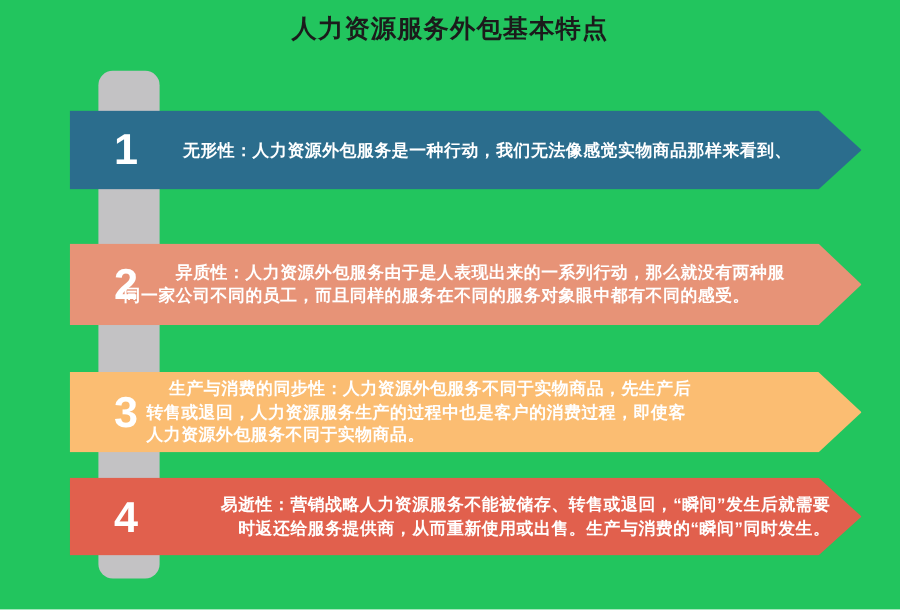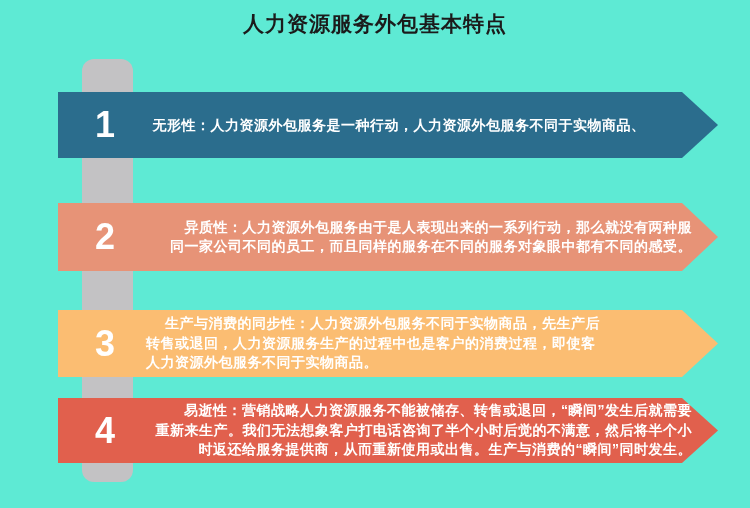--- a/index.html
+++ b/index.html
@@ -1,17 +1,17 @@
 <!DOCTYPE html>
 <html><head>
 <meta charset="utf-8">
 <style>
   html,body{margin:0;padding:0;background:#ffffff;}
   .canvas{
-    position:relative;width:750px;height:508px;background:#5eead4;
+    position:relative;width:750px;height:508px;background:#22c55e;
     font-family:"Liberation Sans",sans-serif;overflow:hidden;
   }
   .title{
     position:absolute;top:10px;left:0;width:100%;margin:0;
     text-align:center;font-family:"Liberation Serif",serif;
     font-size:21px;font-weight:bold;letter-spacing:1px;color:#1b1b1b;
   }
   .vbar{
     position:absolute;left:82px;top:59px;width:51px;height:423px;
     border-radius:12px;background:#c3c2c4;
@@ -28,38 +28,38 @@
     position:absolute;left:26px;top:0;bottom:0;width:42px;
     display:flex;align-items:center;justify-content:center;
     color:#ffffff;font-size:36px;font-weight:bold;
   }
   .text{
     position:absolute;top:0;bottom:0;right:26px;
     display:flex;flex-direction:column;justify-content:center;
     color:#ffffff;font-weight:bold;font-size:14px;letter-spacing:0.5px;
   }
   .t1{left:80px;line-height:20px;}
-  .t2{left:45px;line-height:19.5px;text-align:right;}
-  .t3{left:64px;line-height:19.5px;margin-left:24px;}
+  .t2{left:45px;line-height:19.5px;}
+  .t3{left:64px;line-height:19.5px;}
   .t4{left:55px;line-height:19.5px;text-align:right;}
   .line{white-space:pre;}
 </style>
 </head>
 <body>
 
 <div class="canvas">
 
   <h1 class="title">人力资源服务外包基本特点</h1>
 
   <div class="vbar" style="background: rgb(195, 194, 196);"></div>
 
   <div class="banner b1" style="background: rgb(43, 109, 141);">
     <span class="num">1</span>
     <div class="text t1">
-      <div class="line">　无形性：人力资源外包服务是一种行动，人力资源外包服务不同于实物商品、</div>
+      <div class="line">　无形性：人力资源外包服务是一种行动，我们无法像感觉实物商品那样来看到、</div>
     </div>
   </div>
 
   <div class="banner b2" style="background: rgb(231, 147, 119);">
     <span class="num">2</span>
     <div class="text t2">
       <div class="line">　　　异质性：人力资源外包服务由于是人表现出来的一系列行动，那么就没有两种服</div>
       <div class="line">同一家公司不同的员工，而且同样的服务在不同的服务对象眼中都有不同的感受。</div>
     </div>
   </div>
@@ -70,18 +70,17 @@
       <div class="line">　 生产与消费的同步性：人力资源外包服务不同于实物商品，先生产后</div>
       <div class="line">转售或退回，人力资源服务生产的过程中也是客户的消费过程，即使客</div>
       <div class="line">人力资源外包服务不同于实物商品。</div>
     </div>
   </div>
 
   <div class="banner b4" style="background: rgb(225, 96, 77);">
     <span class="num">4</span>
     <div class="text t4">
       <div class="line">　 易逝性：营销战略人力资源服务不能被储存、转售或退回，“瞬间”发生后就需要</div>
-      <div class="line">重新来生产。我们无法想象客户打电话咨询了半个小时后觉的不满意，然后将半个小</div>
       <div class="line">时返还给服务提供商，从而重新使用或出售。生产与消费的“瞬间”同时发生。</div>
     </div>
   </div>
 
 </div>
 
 </body></html>

